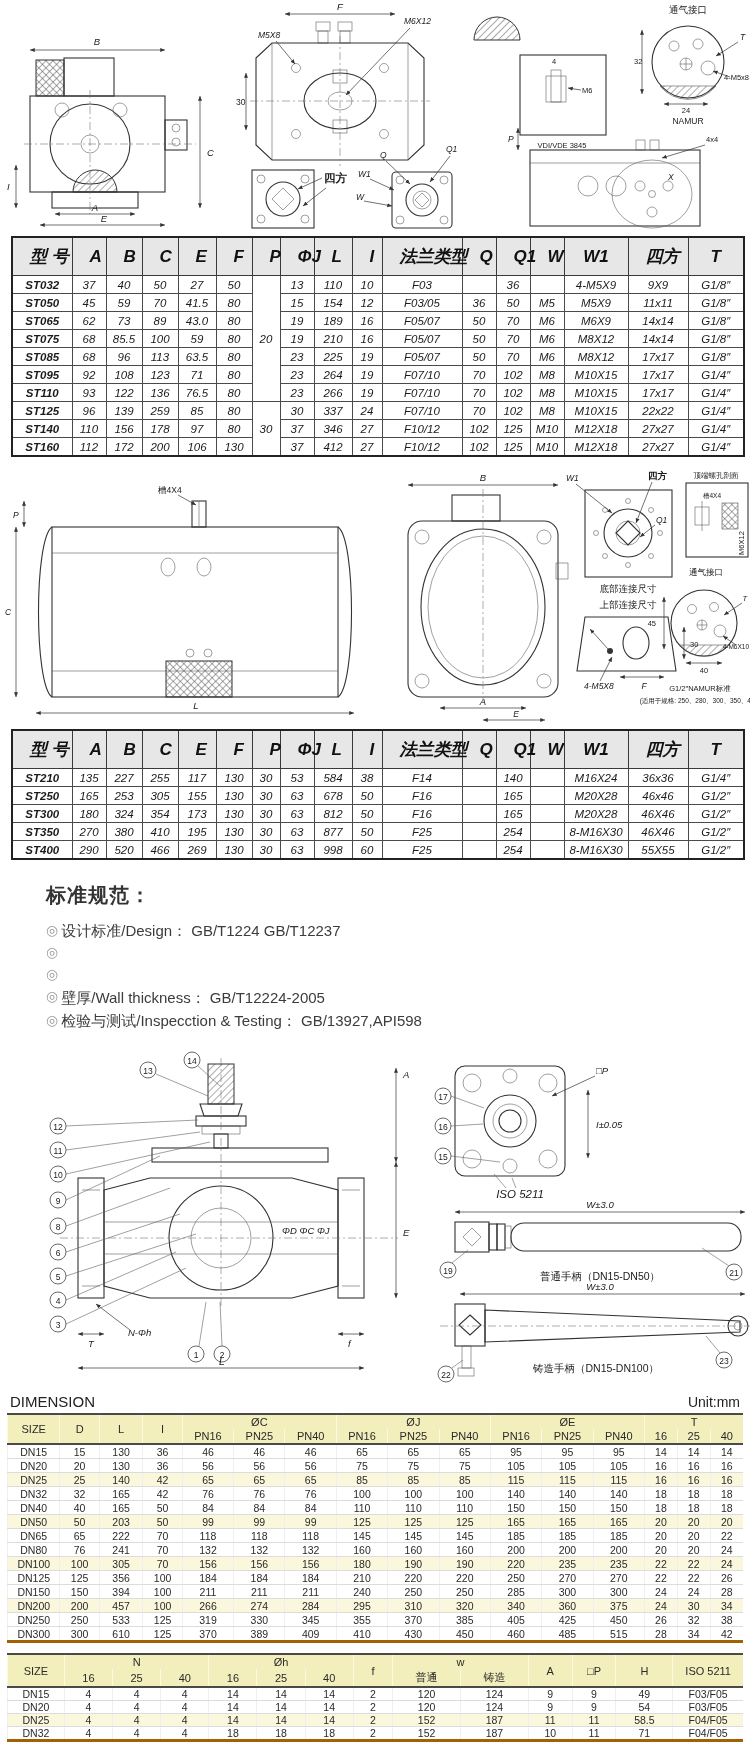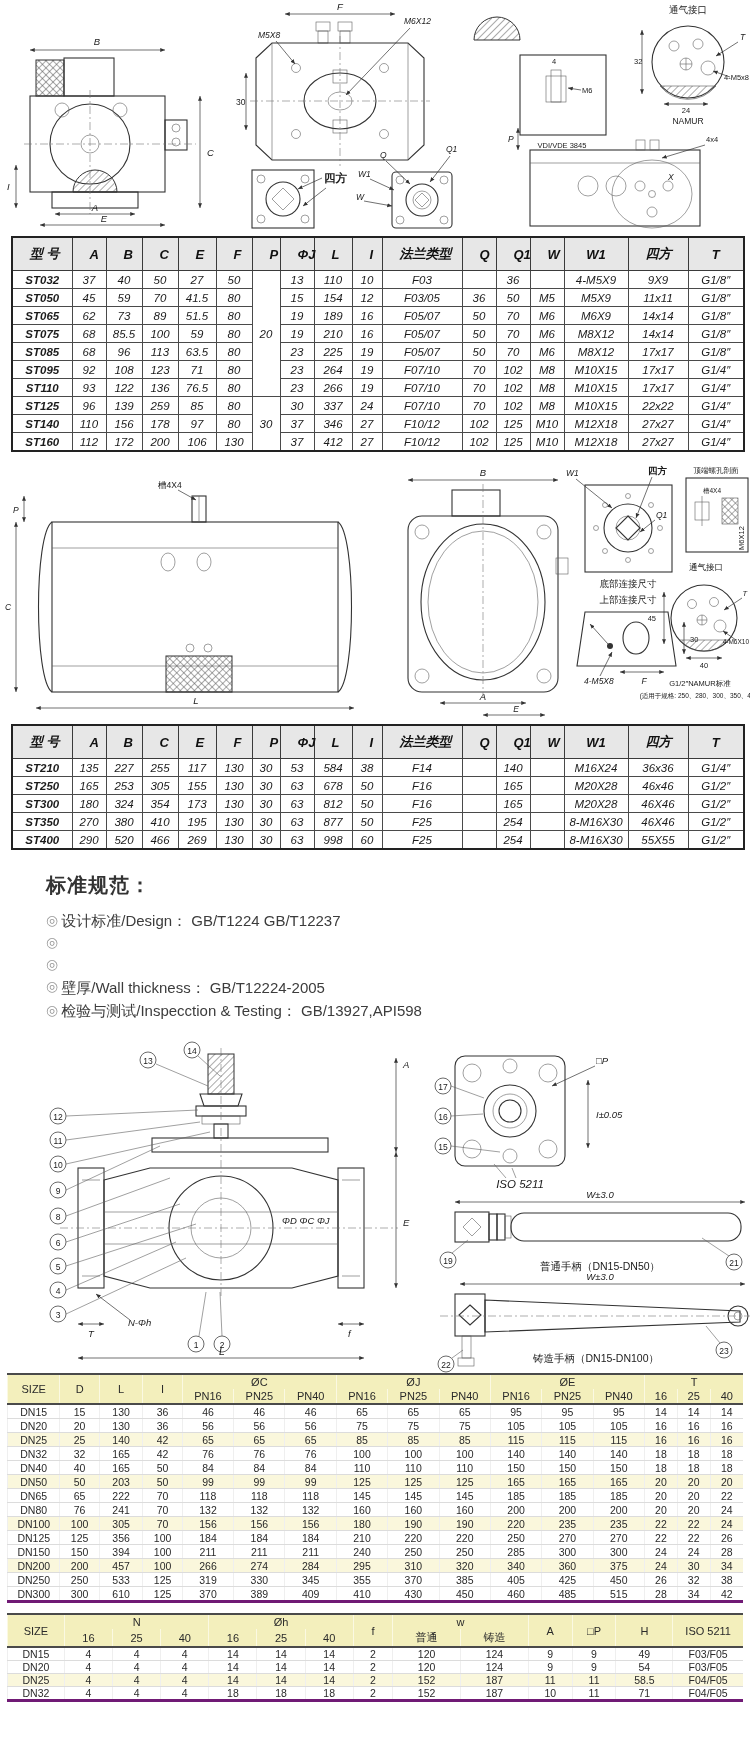--- a/index.html
+++ b/index.html
@@ -10,29 +10,29 @@
   .ln{fill:none;stroke:#333;stroke-width:1.1}
   .tn{fill:none;stroke:#606060;stroke-width:.6}
   .dm{fill:none;stroke:#333;stroke-width:.7;marker-start:url(#ar);marker-end:url(#ar)}
   .ld{fill:none;stroke:#333;stroke-width:.7;marker-end:url(#ar)}
   .cx{fill:none;stroke:#777;stroke-width:.6;stroke-dasharray:8 3 2 3}
   .cl{fill:#fff;stroke:#444;stroke-width:.8}
   .t6{font-size:6.5px}.t7{font-size:7.5px}.t8{font-size:8.5px}.t9{font-size:9.5px}.t10{font-size:10.5px}.t11{font-size:11.5px}
   .it{font-style:italic}.bd{font-weight:bold}.mid{text-anchor:middle}.end{text-anchor:end}
   
   .spec{border-collapse:collapse;table-layout:fixed;width:728px;margin:6px 11px 8px 11px;border:2px solid #222}
-  .spec th{background:#e7e7e7;border:1px solid #3a3a3a;font-style:italic;font-weight:bold;font-size:13px;padding:7px 17px;white-space:nowrap}
+  .spec th{background:#e7e7e7;border:1px solid #3a3a3a;font-style:italic;font-weight:bold;font-size:17px;padding:7px 17px;white-space:nowrap}
   .spec td{border:1px solid #4a4a4a;text-align:center;font-style:italic;font-size:11.5px;padding:2.5px 0;white-space:nowrap;color:#1b1b1b}
   .spec td:first-child{font-weight:bold}
   
   .dim{border-collapse:collapse;table-layout:fixed;width:736px;margin:0 7px;font-size:10.5px;color:#2a2a2a}
   .dim thead{border-top:2px solid #4a4a4a;border-bottom:2px solid #4a4a4a}
   .dim th{background:#f3efbc;font-weight:normal;font-size:11px;padding:1px 0;border-left:1px solid #fbf9e2;white-space:nowrap}
   .dim td{text-align:center;padding:.5px 0;border-bottom:1.4px solid #dcdcdc;border-left:1px solid #efefef;white-space:nowrap}
-  .dim tbody{border-bottom:3px solid #701a75}
+  .dim tbody{border-bottom:3px solid #a16207}
   .dim tr.hl td{background:#faf7dc}
   .t4 td{padding:0}
   .dim-head{display:flex;justify-content:space-between;align-items:flex-end;padding:10px 10px 3px 10px;font-size:15px;color:#222}
   .dim-head .u{font-size:14px}
   
   .standards{padding:14px 0 6px 46px}
   .standards .std-title{font-size:20px;font-weight:bold;letter-spacing:1px;margin-bottom:10px;color:#333}
   .standards .std-item{font-size:15px;color:#3c3c3c;line-height:1.55;display:flex;align-items:center}
   .standards .bullet{color:#9a9a9a;margin-right:3px;font-size:14px}
 </style>
@@ -269,21 +269,21 @@
           <td>M5</td>
           <td>M5X9</td>
           <td>11x11</td>
           <td>G1/8″</td>
         </tr>
         <tr>
           <td>ST065</td>
           <td>62</td>
           <td>73</td>
           <td>89</td>
-          <td>51.5</td>
+          <td>43.0</td>
           <td>80</td>
           <td>19</td>
           <td>189</td>
           <td>16</td>
           <td>F05/07</td>
           <td>50</td>
           <td>70</td>
           <td>M6</td>
           <td>M6X9</td>
           <td>14x14</td>
@@ -823,20 +823,24 @@
     <circle cx="446" cy="336" r="8" class="cl"></circle>
         <text x="446" y="339.5" class="t8 mid">22</text>
         <path d="M452,330 L463,322" class="tn"></path>
     <circle cx="724" cy="322" r="8" class="cl"></circle>
         <text x="724" y="325.5" class="t8 mid">23</text>
         <path d="M720,315 L706,298" class="tn"></path>
     <text x="596" y="334" class="t10 mid">铸造手柄（DN15-DN100）</text>
   </g>
 </svg>
 
+<div class="dim-head">
+  <span>DIMENSION</span>
+  <span class="u">Unit:mm</span>
+</div>
 
 <table class="dim">
   <colgroup>
         <col style="width:48px">
         <col style="width:36px">
         <col style="width:40px">
         <col style="width:36px">
         <col style="width:47px">
         <col style="width:47px">
         <col style="width:47px">

